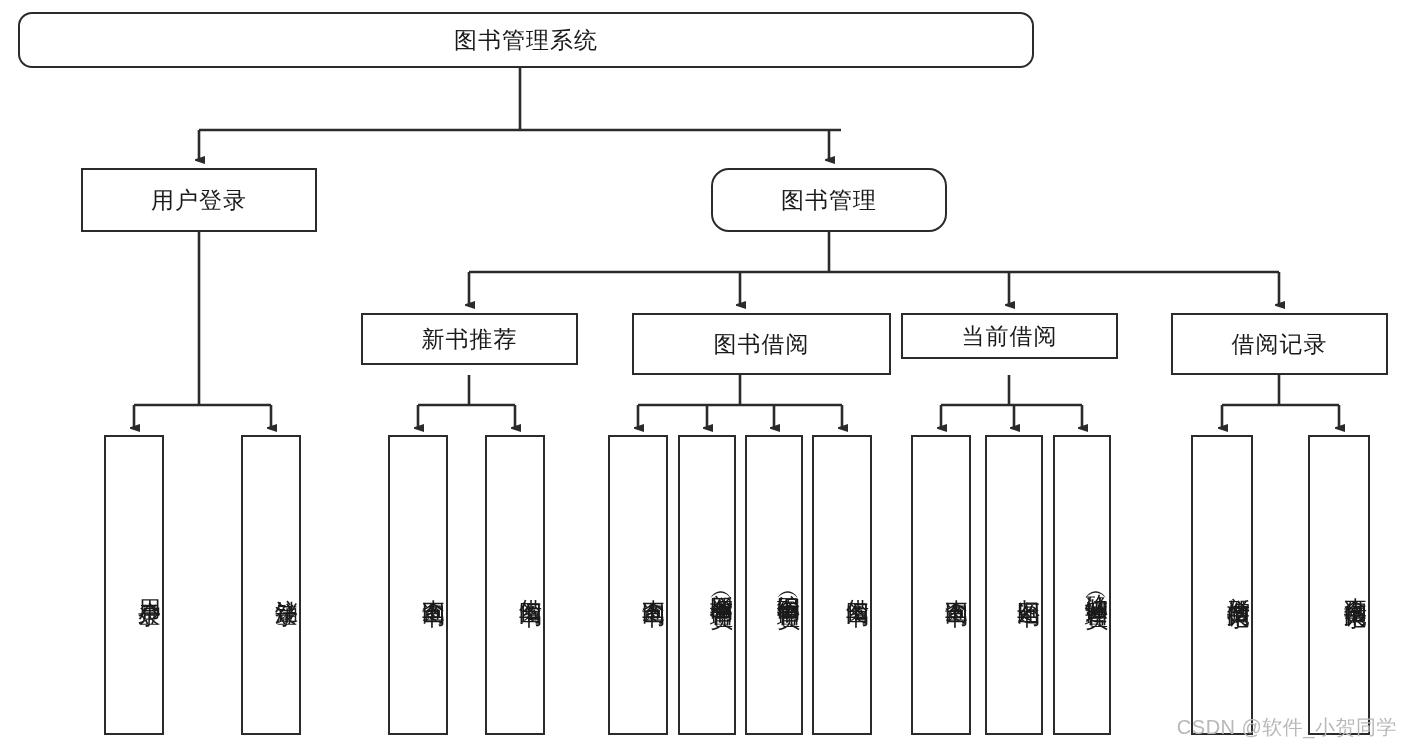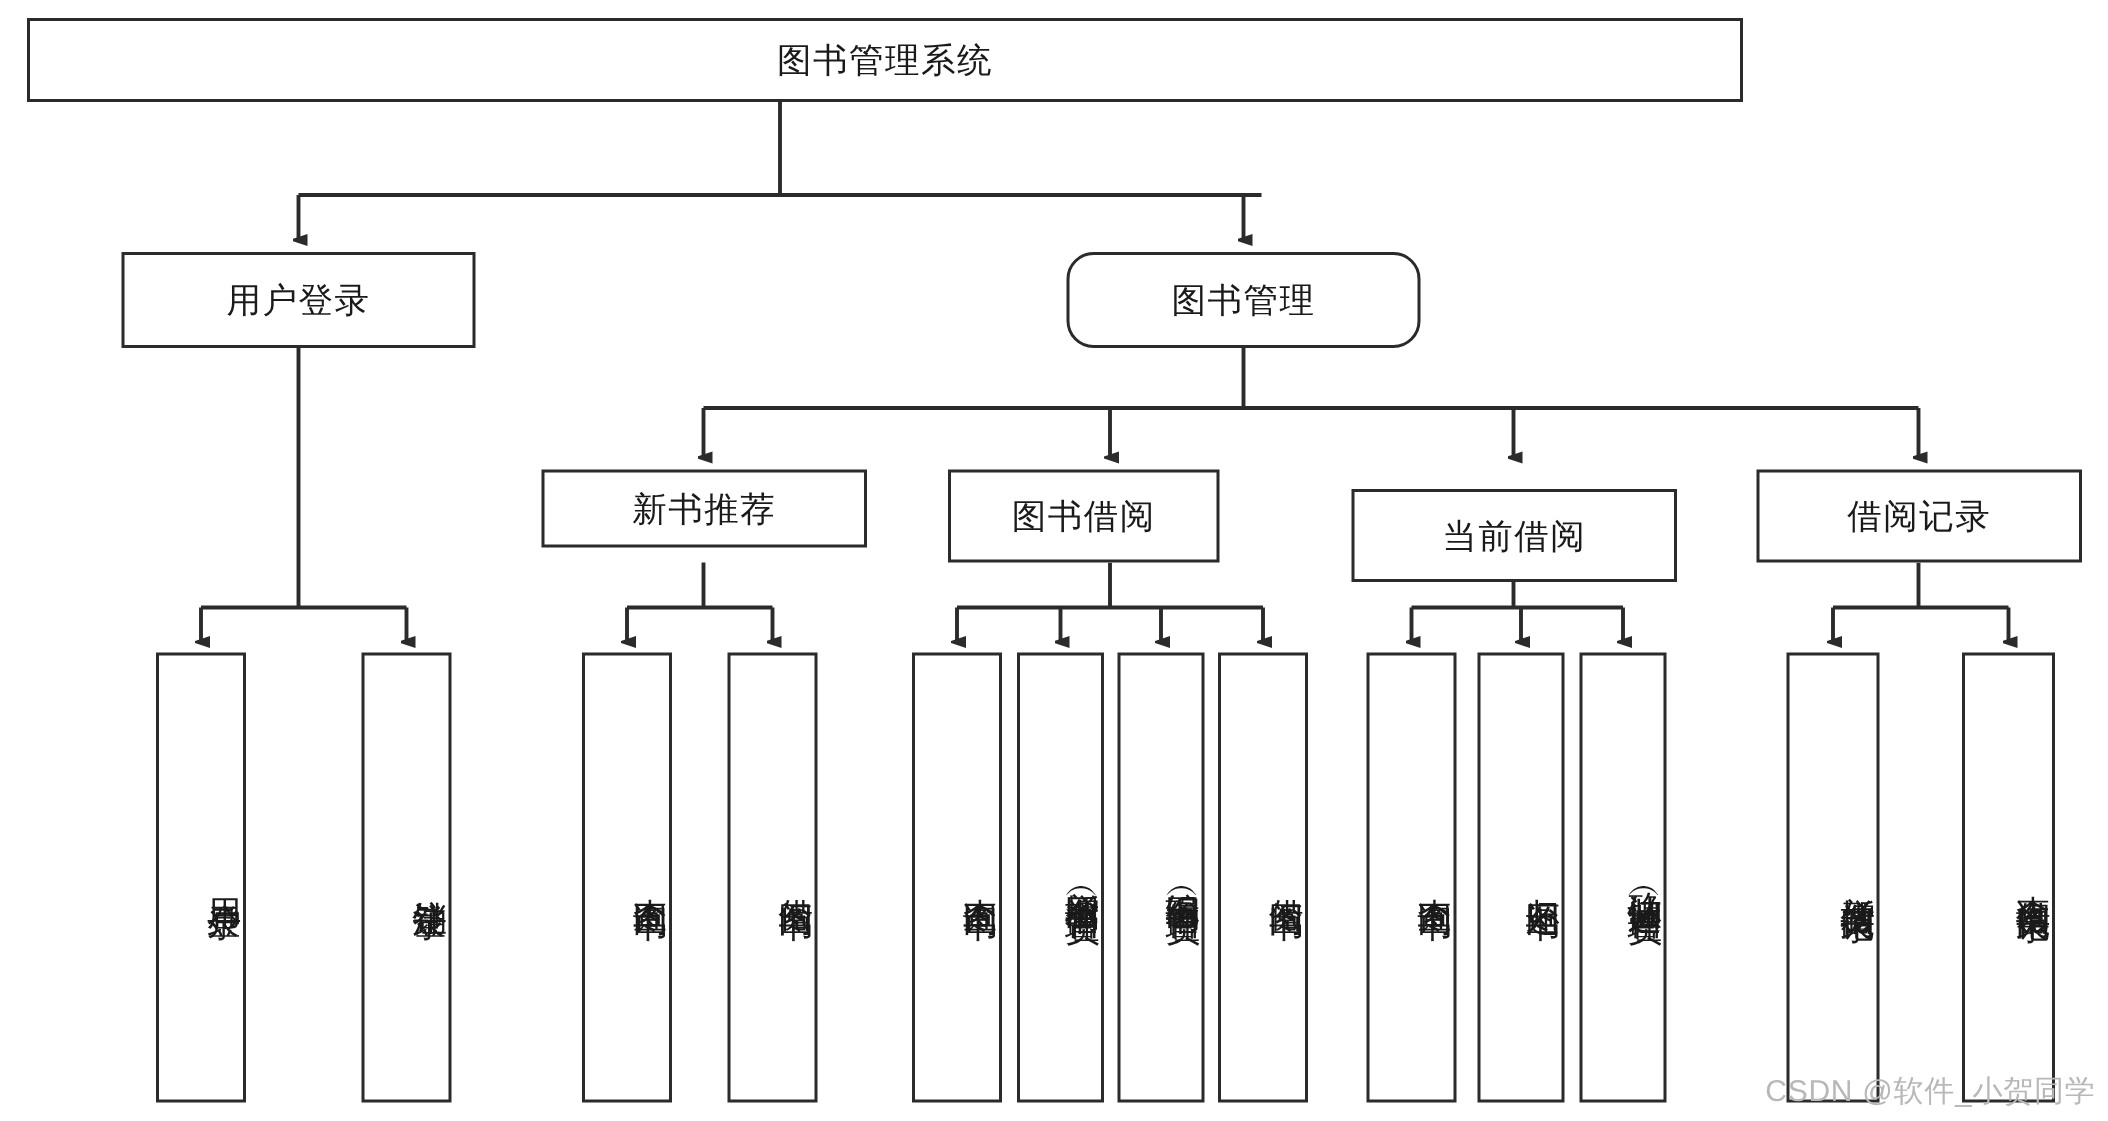--- a/index.html
+++ b/index.html
@@ -118,38 +118,38 @@
       <path d="M1014,405 L1014,428" marker-end="url(#arrow)"></path>
       <path d="M1082,405 L1082,428" marker-end="url(#arrow)"></path>
 
       <path d="M1279,375 L1279,405"></path>
       <path d="M1222,405 L1339,405"></path>
       <path d="M1222,405 L1222,428" marker-end="url(#arrow)"></path>
       <path d="M1339,405 L1339,428" marker-end="url(#arrow)"></path>
     </g>
   </svg>
 
-  <div class="node horiz" style="left:18px; top:12px; width:1144px; height:56px;">
+  <div class="node horiz" style="left:18px; top:12px; width:1016px; height:56px;border-radius:14px;">
     <span class="hlabel">图书管理系统</span>
   </div>
 
   <div class="node horiz" style="left:81px; top:168px; width:236px; height:64px;">
     <span class="hlabel">用户登录</span>
   </div>
   <div class="node horiz" style="left:711px; top:168px; width:236px; height:64px;border-radius:18px;">
     <span class="hlabel">图书管理</span>
   </div>
 
   <div class="node horiz" style="left:361px; top:313px; width:217px; height:52px;">
     <span class="hlabel">新书推荐</span>
   </div>
-  <div class="node horiz" style="left:632px; top:313px; width:181px; height:62px;">
+  <div class="node horiz" style="left:632px; top:313px; width:259px; height:62px;">
     <span class="hlabel">图书借阅</span>
   </div>
-  <div class="node horiz" style="left:901px; top:313px; width:217px; height:62px;margin-top:13px;">
+  <div class="node horiz" style="left:901px; top:313px; width:217px; height:46px;">
     <span class="hlabel">当前借阅</span>
   </div>
   <div class="node horiz" style="left:1171px; top:313px; width:217px; height:62px;">
     <span class="hlabel">借阅记录</span>
   </div>
 
   <div class="node vert" style="left:104px; top:435px; width:60px; height:300px;">
     <span class="vlabel">用户登录</span>
   </div>
   <div class="node vert" style="left:241px; top:435px; width:60px; height:300px;">

